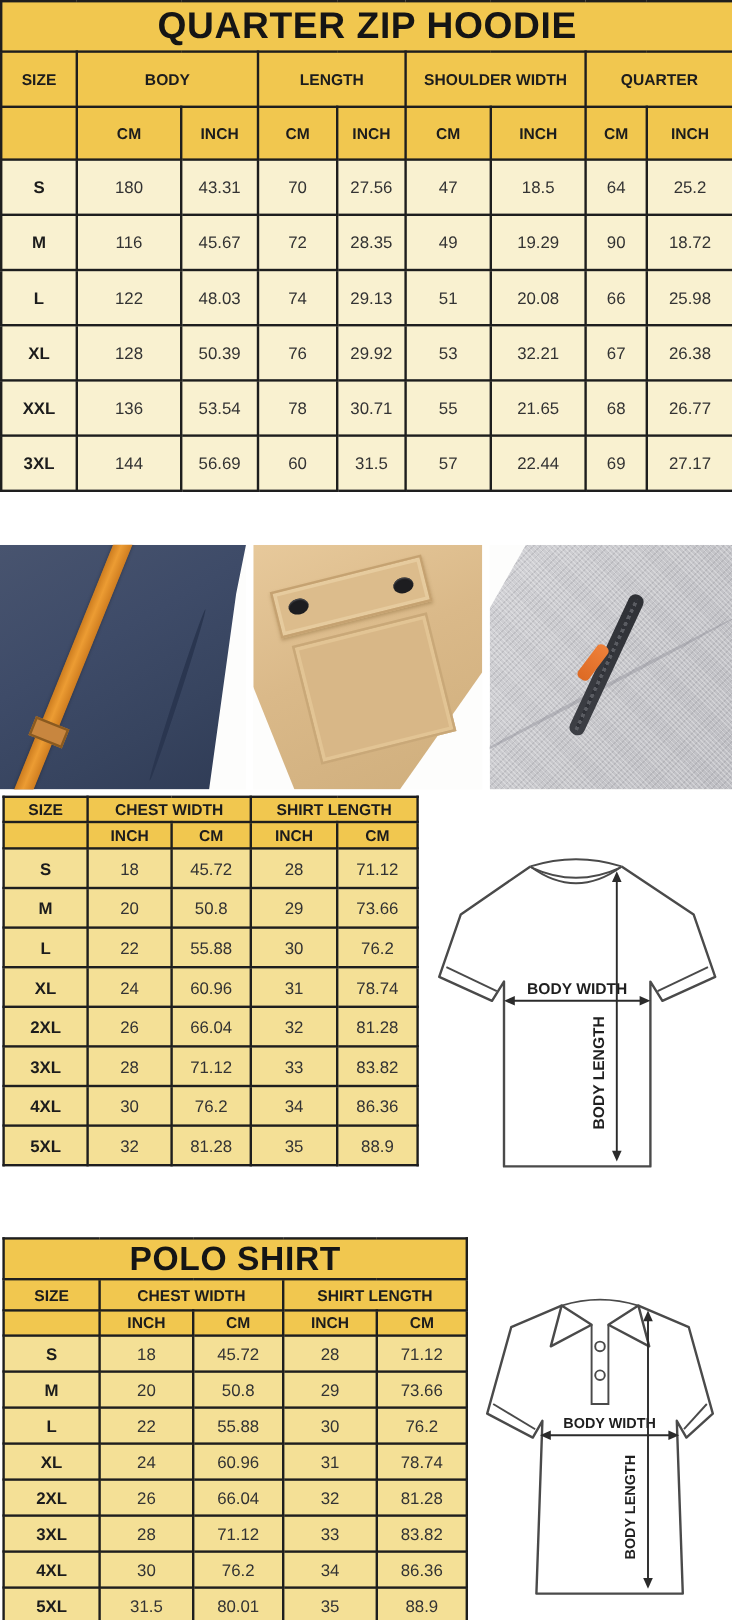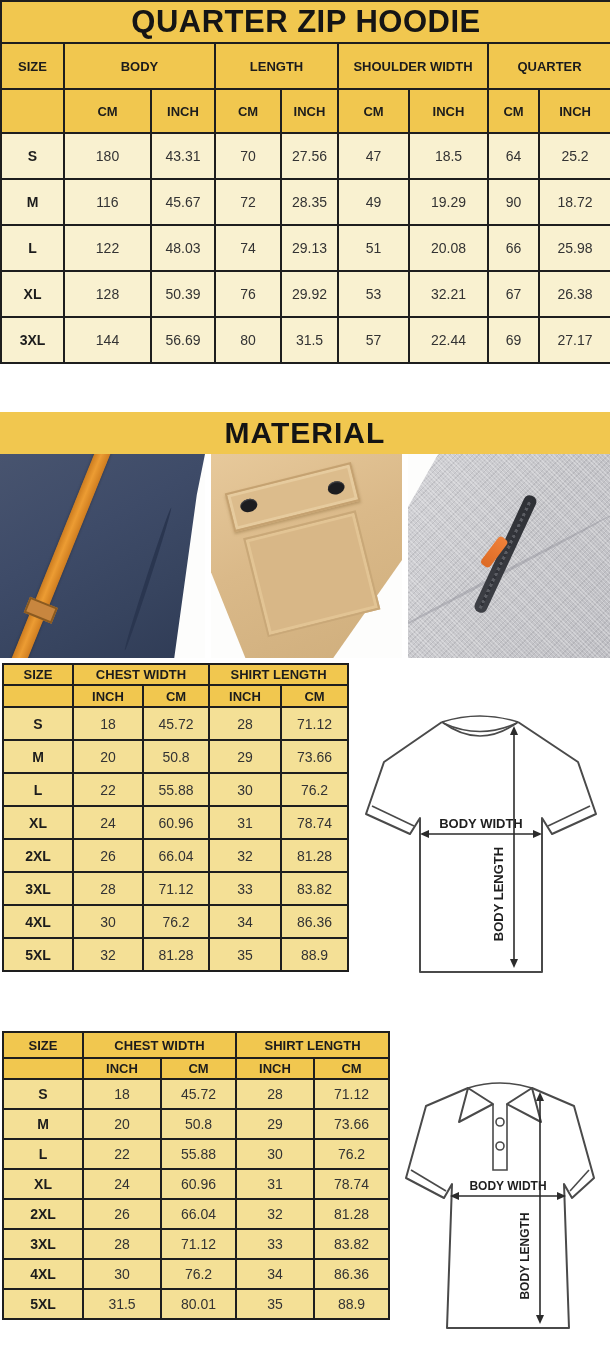--- a/index.html
+++ b/index.html
@@ -154,34 +154,44 @@
       <td class="cream val">128</td>
       <td class="cream val">50.39</td>
       <td class="cream val">76</td>
       <td class="cream val">29.92</td>
       <td class="cream val">53</td>
       <td class="cream val">32.21</td>
       <td class="cream val">67</td>
       <td class="cream val">26.38</td>
     </tr>
     <tr style="height:46px">
+      <td class="cream sz">XXL</td>
+      <td class="cream val">136</td>
+      <td class="cream val">53.54</td>
+      <td class="cream val">78</td>
+      <td class="cream val">30.71</td>
+      <td class="cream val">55</td>
+      <td class="cream val">21.65</td>
+      <td class="cream val">68</td>
+      <td class="cream val">26.77</td>
+    </tr>
+    <tr style="height:46px">
       <td class="cream sz">3XL</td>
       <td class="cream val">144</td>
       <td class="cream val">56.69</td>
-      <td class="cream val">80</td>
+      <td class="cream val">60</td>
       <td class="cream val">31.5</td>
       <td class="cream val">57</td>
       <td class="cream val">22.44</td>
       <td class="cream val">69</td>
       <td class="cream val">27.17</td>
     </tr>
   </tbody>
     </table>
 
-  <div class="material-banner">MATERIAL</div>
 
   <div class="photos">
     <div class="photo p1">
       <div class="p1-fabric"></div>
       <div class="p1-seam"></div>
       <div class="p1-strap">
         <div class="p1-buckle"></div>
       </div>
     </div>
     <div class="photo p2">
@@ -305,20 +315,23 @@
 
   <table class="sheet polo-table">
     <colgroup>
       <col style="width:80px">
         <col style="width:78px">
         <col style="width:75px">
       <col style="width:78px">
         <col style="width:75px">
     </colgroup>
     <tbody>
+        <tr style="height:32px">
+      <td colspan="5" class="gold title-cell p-title">POLO SHIRT</td>
+    </tr>
     <tr style="height:26px">
       <td class="gold hdr">SIZE</td>
       <td colspan="2" class="gold hdr">CHEST WIDTH</td>
       <td colspan="2" class="gold hdr">SHIRT LENGTH</td>
     </tr>
     <tr style="height:21px">
       <td class="gold"></td>
       <td class="gold unit">INCH</td>
       <td class="gold unit">CM</td>
       <td class="gold unit">INCH</td>

